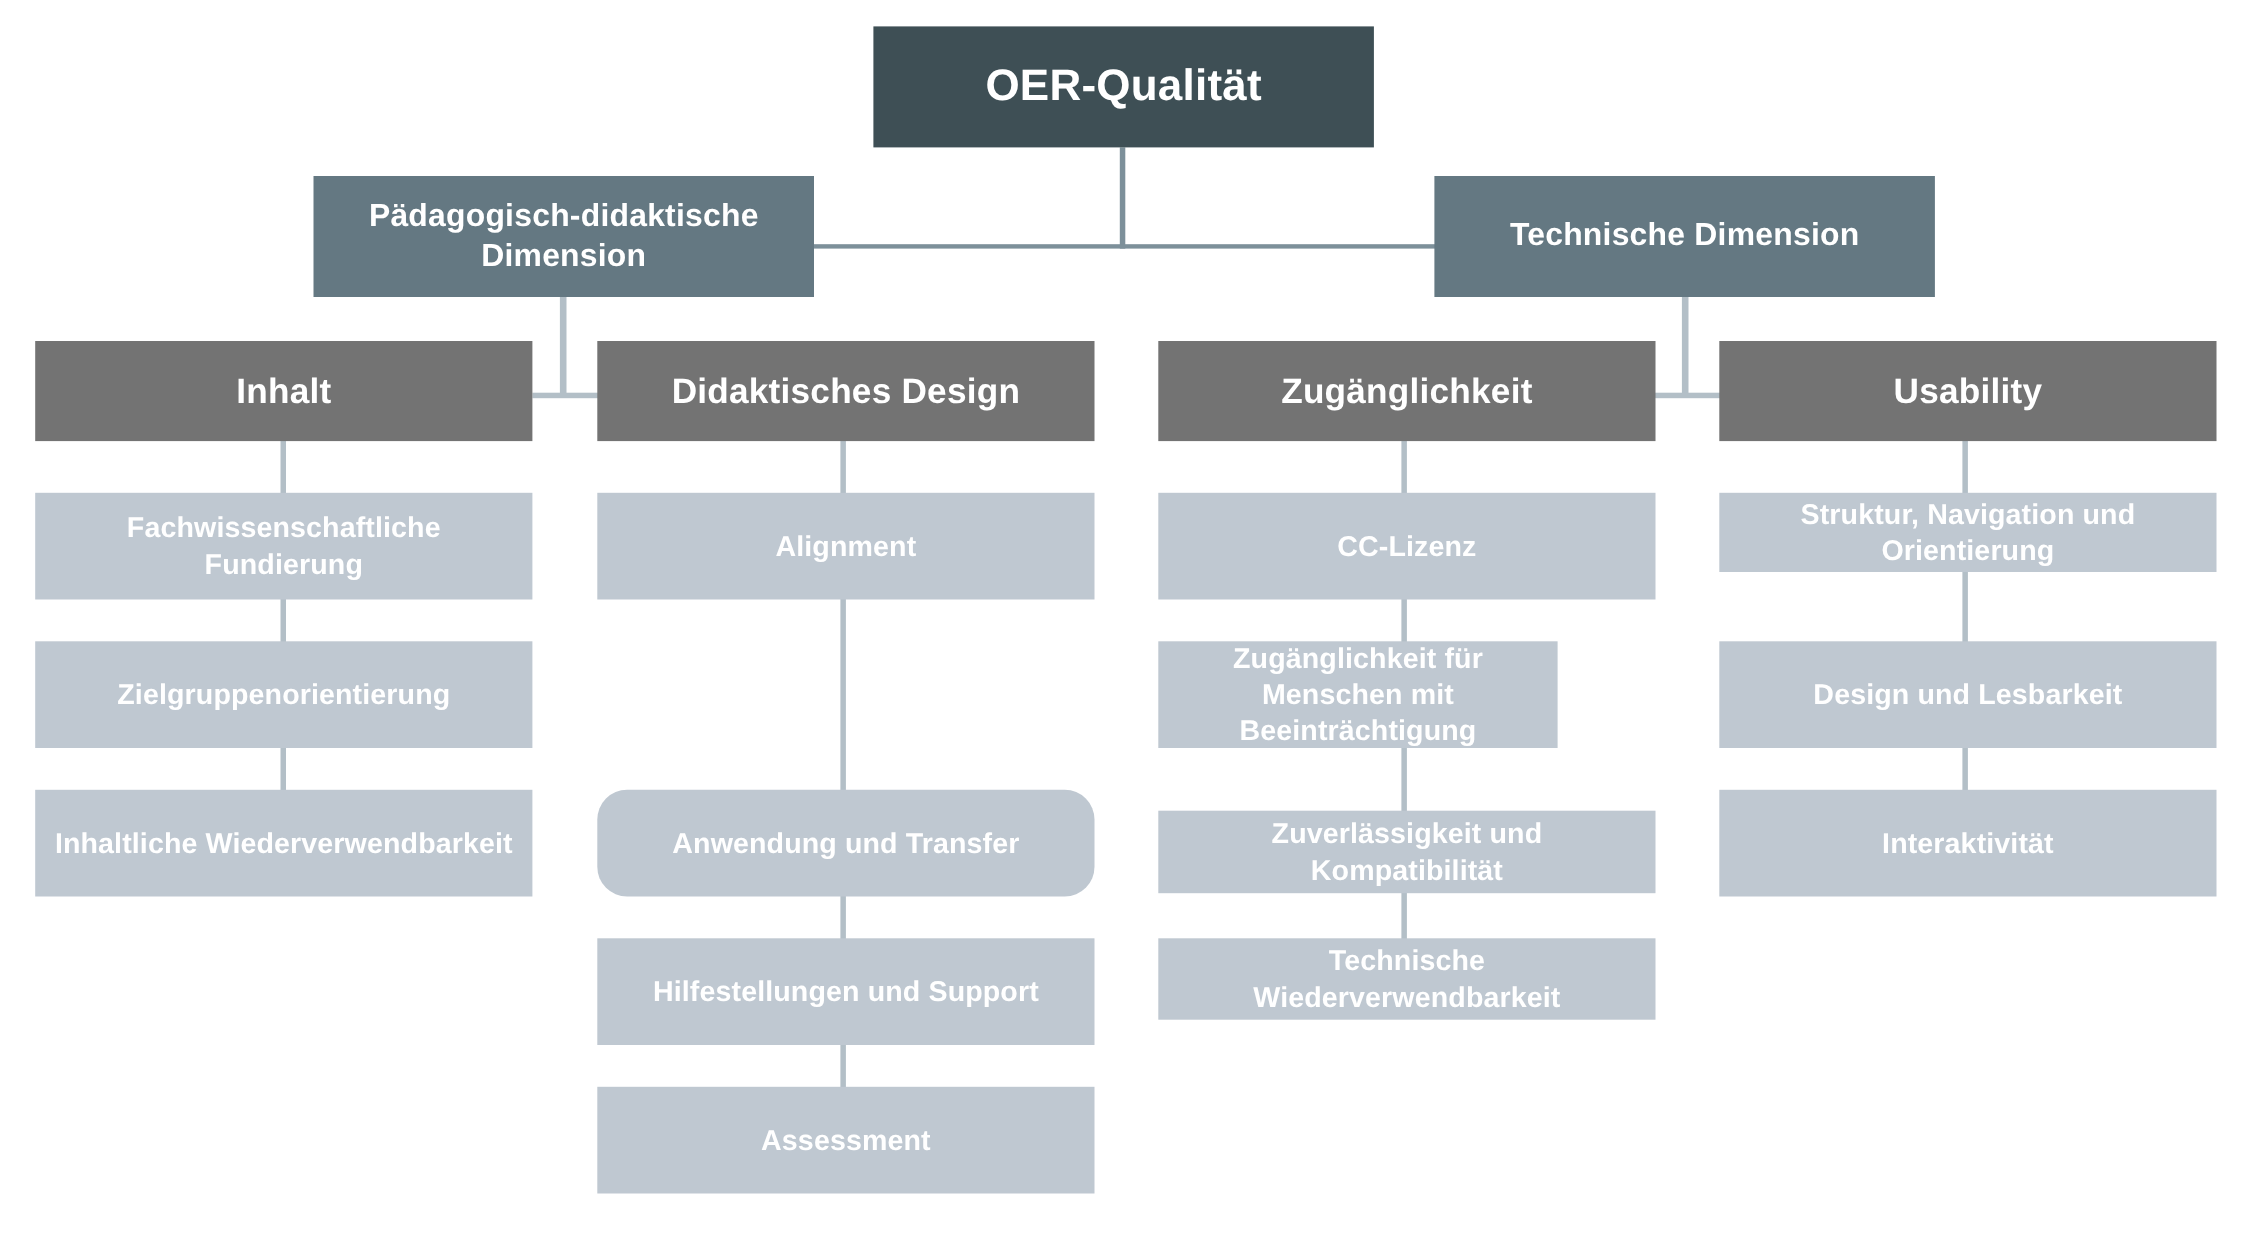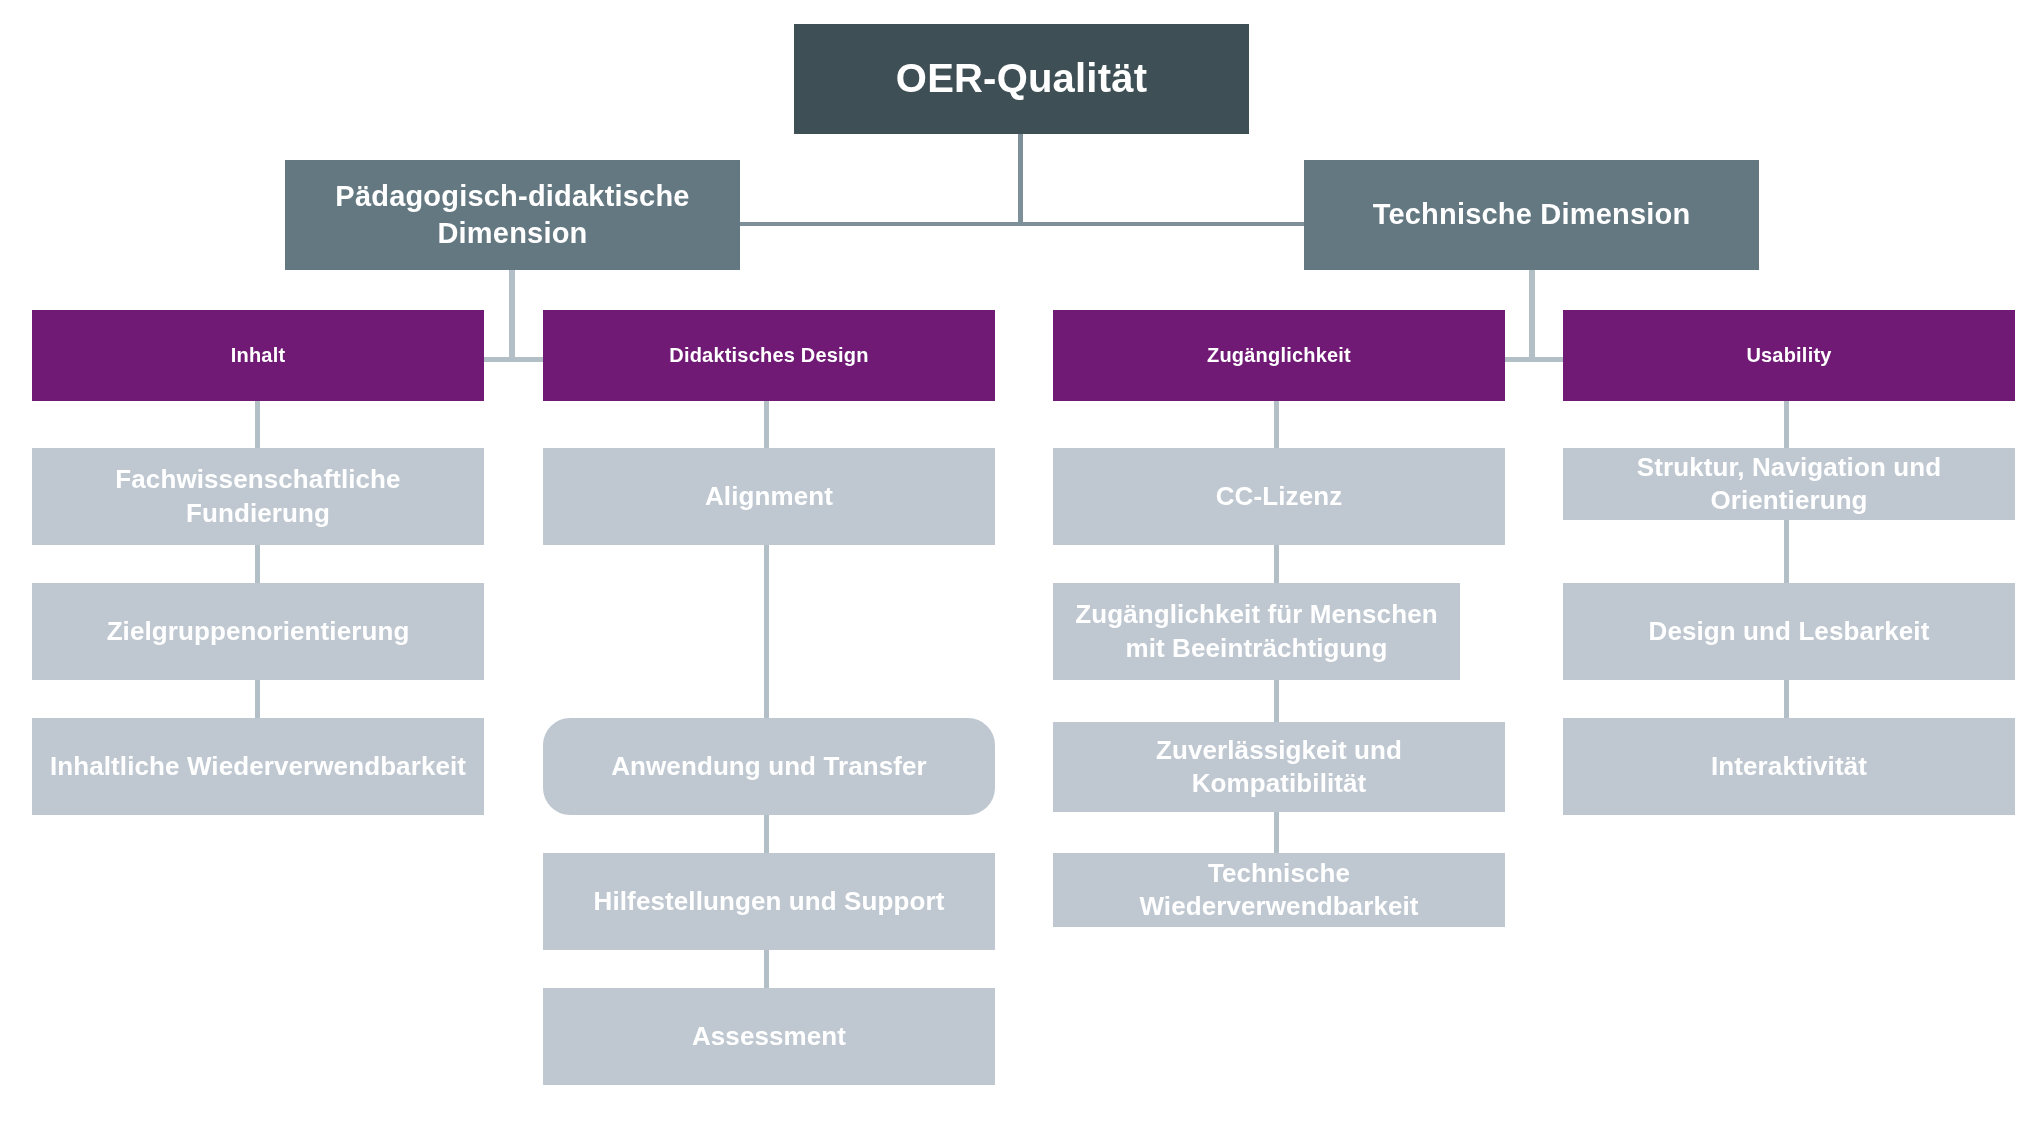--- a/index.html
+++ b/index.html
@@ -31,21 +31,21 @@
     padding: 4px 14px;
     z-index: 3;
   }
   .node .label {
     display: block;
     width: 100%;
   }
   
   .lvl-root   { background: #3e4f55; font-size: 40px; letter-spacing: 0.2px; }
   .lvl-dim    { background: #647882; font-size: 29px; letter-spacing: 0.2px; }
-  .lvl-cat    { background: #701a75; font-size: 20px; letter-spacing: 0.2px; }
+  .lvl-cat    { background: #737373; font-size: 32px; letter-spacing: 0.2px; }
   .lvl-leaf   { background: #bfc8d1; font-size: 26px; letter-spacing: 0.1px; }
 
   .conn {
     position: absolute;
     background: #b3bfc7;
     z-index: 1;
   }
   .conn.dark { background: #7d909a; }
 </style>
 </head>
@@ -119,24 +119,24 @@
   <div class="node lvl-leaf" style="left:543px; top:853px; width:452px; height:97px;">
     <span class="label">Hilfestellungen und Support</span>
   </div>
   <div class="node lvl-leaf" style="left:543px; top:988px; width:452px; height:97px;">
     <span class="label">Assessment</span>
   </div>
 
   <div class="node lvl-leaf" style="left:1053px; top:448px; width:452px; height:97px;">
     <span class="label">CC-Lizenz</span>
   </div>
-  <div class="node lvl-leaf" style="left:1053px; top:583px; width:407px; height:97px;">
+  <div class="node lvl-leaf" style="left:1053px; top:583px; width:363px; height:97px;">
     <span class="label">Zugänglichkeit für Menschen mit Beeinträchtigung</span>
   </div>
-  <div class="node lvl-leaf" style="left:1053px; top:722px; width:452px; height:90px;">
+  <div class="node lvl-leaf" style="left:1053px; top:737px; width:452px; height:75px;">
     <span class="label">Zuverlässigkeit und Kompatibilität</span>
   </div>
   <div class="node lvl-leaf" style="left:1053px; top:853px; width:452px; height:74px;">
     <span class="label">Technische Wiederverwendbarkeit</span>
   </div>
 
   <div class="node lvl-leaf" style="left:1563px; top:448px; width:452px; height:72px;">
     <span class="label">Struktur, Navigation und Orientierung</span>
   </div>
   <div class="node lvl-leaf" style="left:1563px; top:583px; width:452px; height:97px;">

